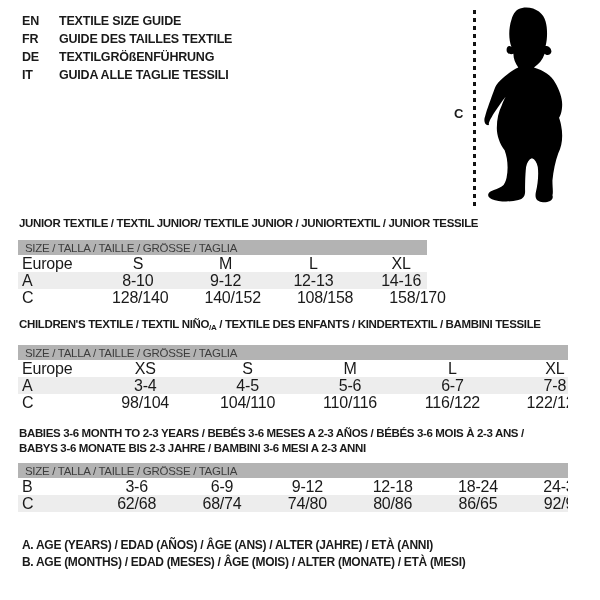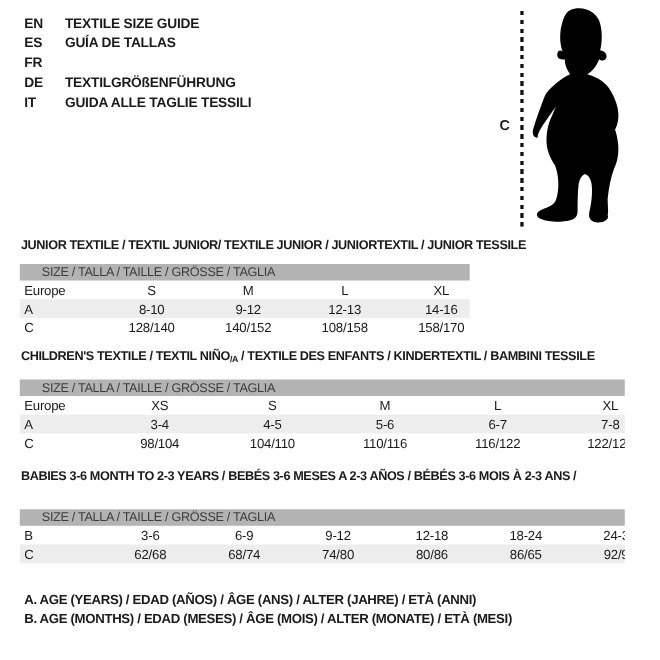--- a/index.html
+++ b/index.html
@@ -29,22 +29,22 @@
   .measure-label{position:absolute;left:454px;top:106px;
     font-weight:bold;font-size:13px;}
   .silhouette{position:absolute;left:482px;top:5px;}
   
   .sec-heading{position:absolute;left:19px;font-weight:bold;font-size:11.5px;
     letter-spacing:-0.35px;line-height:15px;white-space:nowrap;}
   .sec-heading sub{font-size:8px;vertical-align:-2px;}
   
   .tbl{position:absolute;left:18px;}
   .tbl-bar{background:var(--bar);height:15px;display:flex;align-items:center;
-    padding-left:20px;font-size:11.5px;color:var(--barText);letter-spacing:-0.3px;}
-  .row{display:flex;height:17px;align-items:center;font-size:12px;letter-spacing:-0.2px;gap:36px;}
+    padding-left:7px;font-size:11.5px;color:var(--barText);letter-spacing:-0.3px;}
+  .row{display:flex;height:17px;align-items:center;font-size:16px;letter-spacing:-0.2px;gap:36px;}
   .row.striped{background:var(--stripe);}
   .row .lbl{flex:0 0 58px;padding-left:4px;text-align:left;}
   .row .cell{flex:1;text-align:center;}
   #junior-table{top:240px;width:409px;}
   #children-table{top:345px;width:570px;}
   #babies-table{top:463px;width:570px;}
   #junior-heading{top:216px;}
   #children-heading{top:317px;}
   #babies-heading{top:426px;}
   
@@ -56,25 +56,22 @@
 <body>
 
 <div class="canvas">
 
   <div class="lang-list">
     <div class="lang-row">
       <span class="lang-code">EN</span>
       <span class="lang-title">TEXTILE SIZE GUIDE</span>
     </div>
     <div class="lang-row">
-      <span class="lang-code">ES</span>
-      <span class="lang-title">GUÍA DE TALLAS</span>
-    </div>
-    <div class="lang-row">
       <span class="lang-code">FR</span>
+      <span class="lang-title">GUIDE DES TAILLES TEXTILE</span>
     </div>
     <div class="lang-row">
       <span class="lang-code">DE</span>
       <span class="lang-title">TEXTILGRÖßENFÜHRUNG</span>
     </div>
     <div class="lang-row">
       <span class="lang-code">IT</span>
       <span class="lang-title">GUIDA ALLE TAGLIE TESSILI</span>
     </div>
   </div>
@@ -177,20 +174,21 @@
       <span class="cell">98/104</span>
       <span class="cell">104/110</span>
       <span class="cell">110/116</span>
       <span class="cell">116/122</span>
       <span class="cell">122/128</span>
     </div>
   </div>
 
   <div id="babies-heading" class="sec-heading">
     <div>BABIES 3-6 MONTH TO 2-3 YEARS / BEBÉS 3-6 MESES A 2-3 AÑOS / BÉBÉS 3-6 MOIS À 2-3 ANS /</div>
+    <div>BABYS 3-6 MONATE BIS 2-3 JAHRE / BAMBINI 3-6 MESI A 2-3 ANNI</div>
   </div>
   <div id="babies-table" class="tbl">
     <div class="tbl-bar">SIZE / TALLA / TAILLE / GRÖSSE / TAGLIA</div>
     <div class="row">
       <span class="lbl">B</span>
       <span class="cell">3-6</span>
       <span class="cell">6-9</span>
       <span class="cell">9-12</span>
       <span class="cell">12-18</span>
       <span class="cell">18-24</span>

